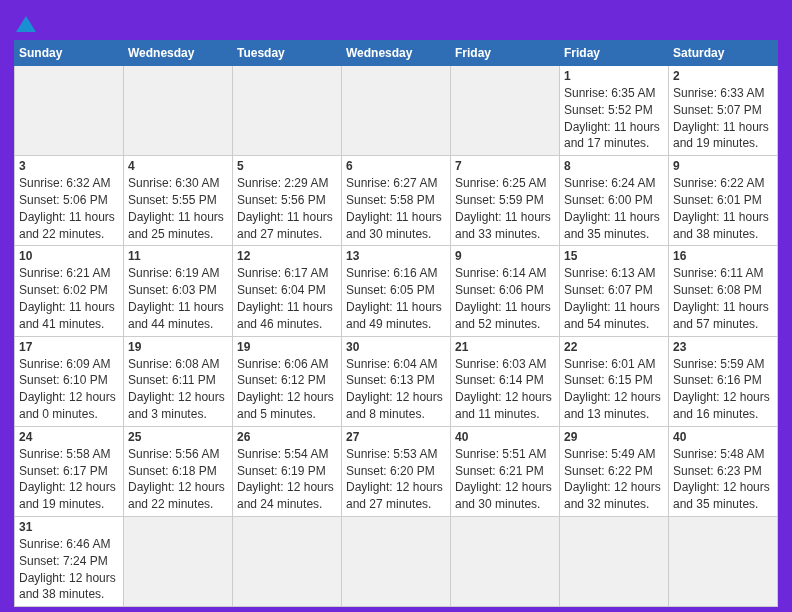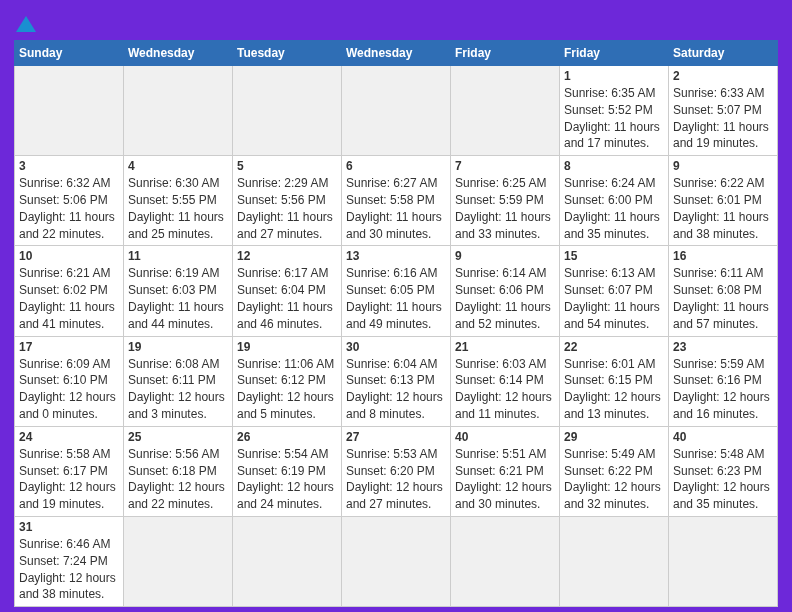--- a/index.html
+++ b/index.html
@@ -263,21 +263,21 @@
           </td>
           <td>
             <span class="day-number">19</span>
             <div class="day-info">Sunrise: 6:08 AM
 Sunset: 6:11 PM
 Daylight: 12 hours
 and 3 minutes.</div>
           </td>
           <td>
             <span class="day-number">19</span>
-            <div class="day-info">Sunrise: 11:06 AM
+            <div class="day-info">Sunrise: 6:06 AM
 Sunset: 6:12 PM
 Daylight: 12 hours
 and 5 minutes.</div>
           </td>
           <td>
             <span class="day-number">30</span>
             <div class="day-info">Sunrise: 6:04 AM
 Sunset: 6:13 PM
 Daylight: 12 hours
 and 8 minutes.</div>

